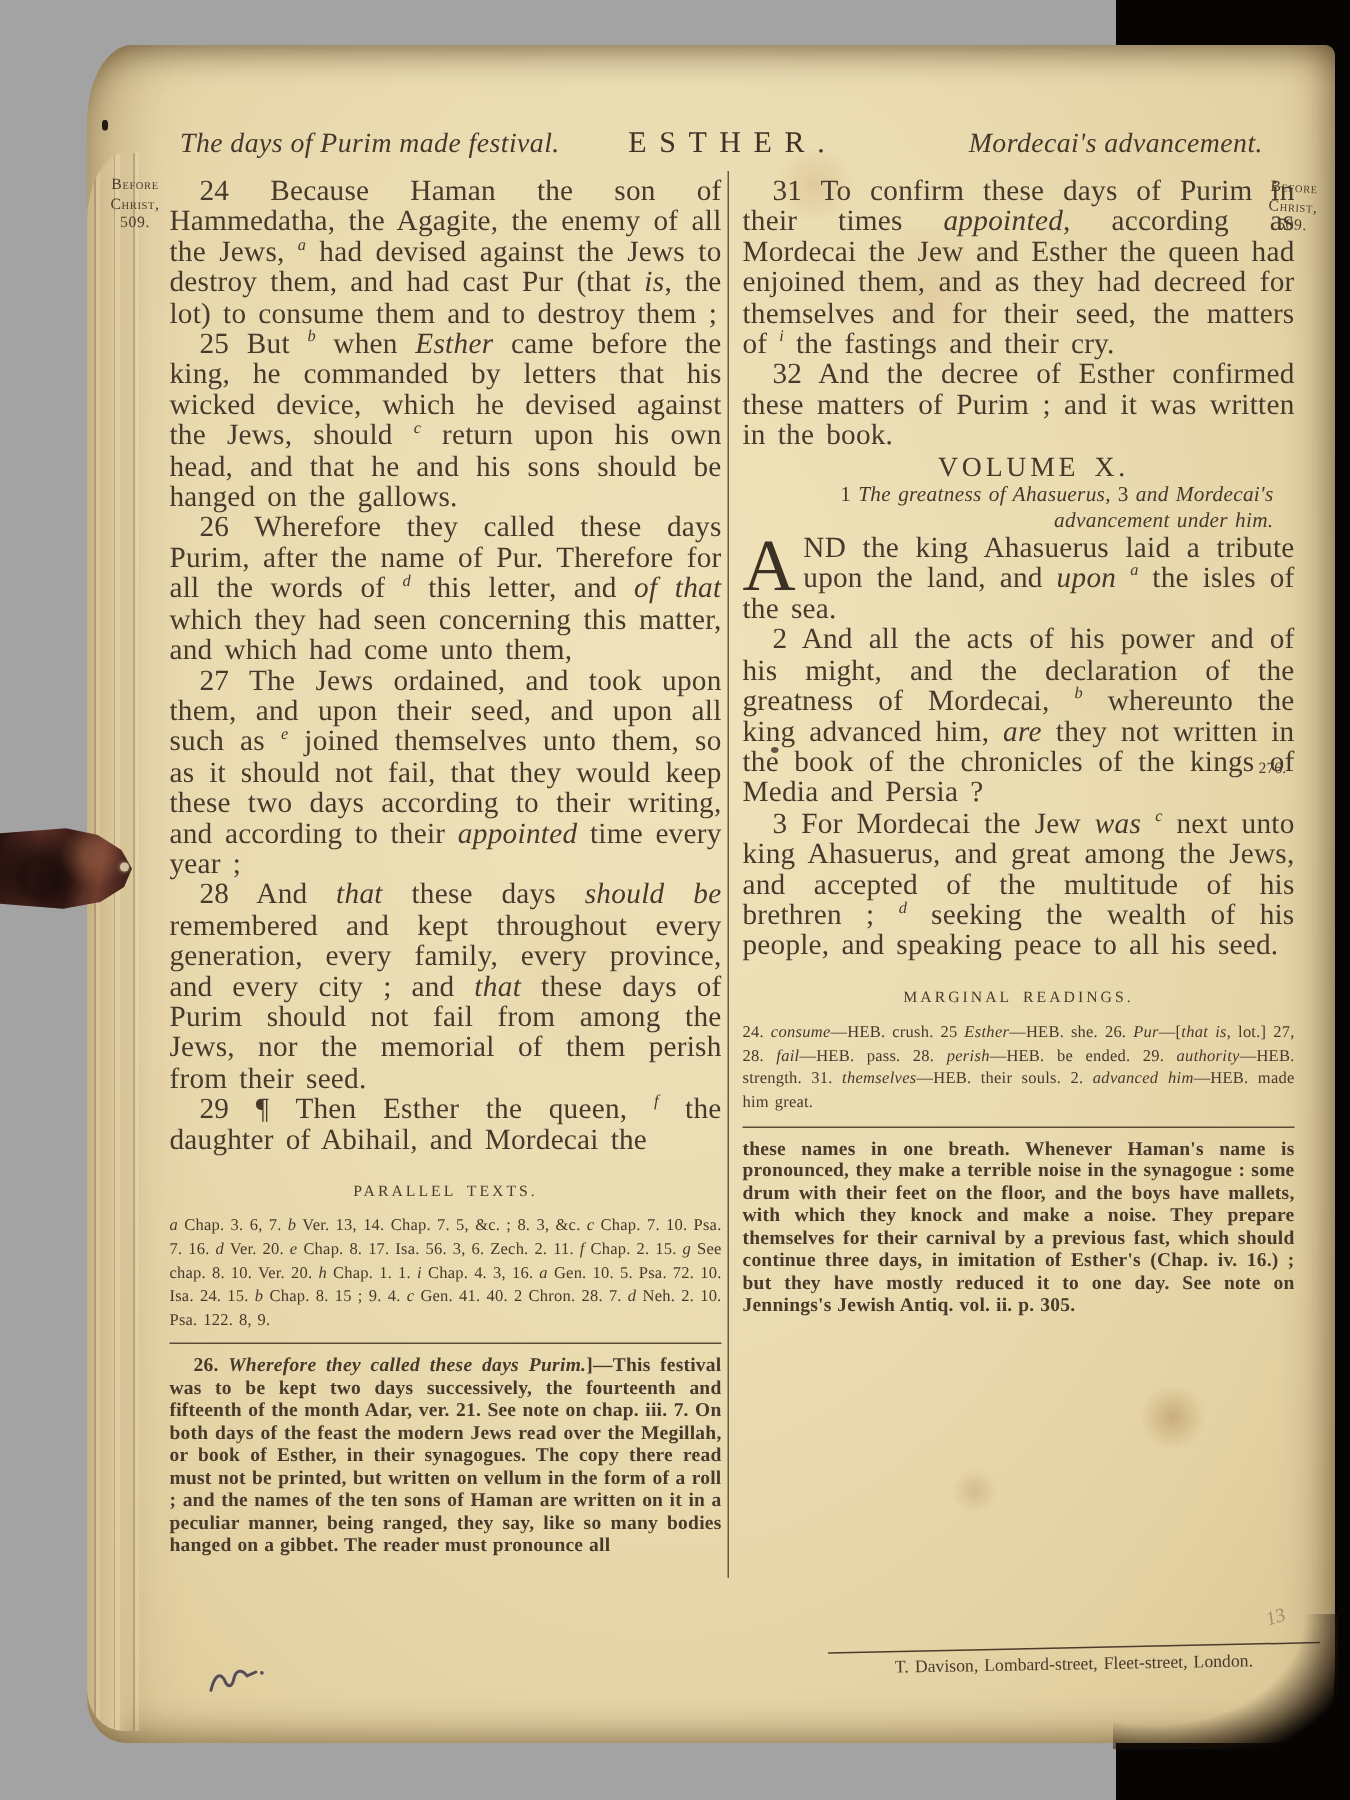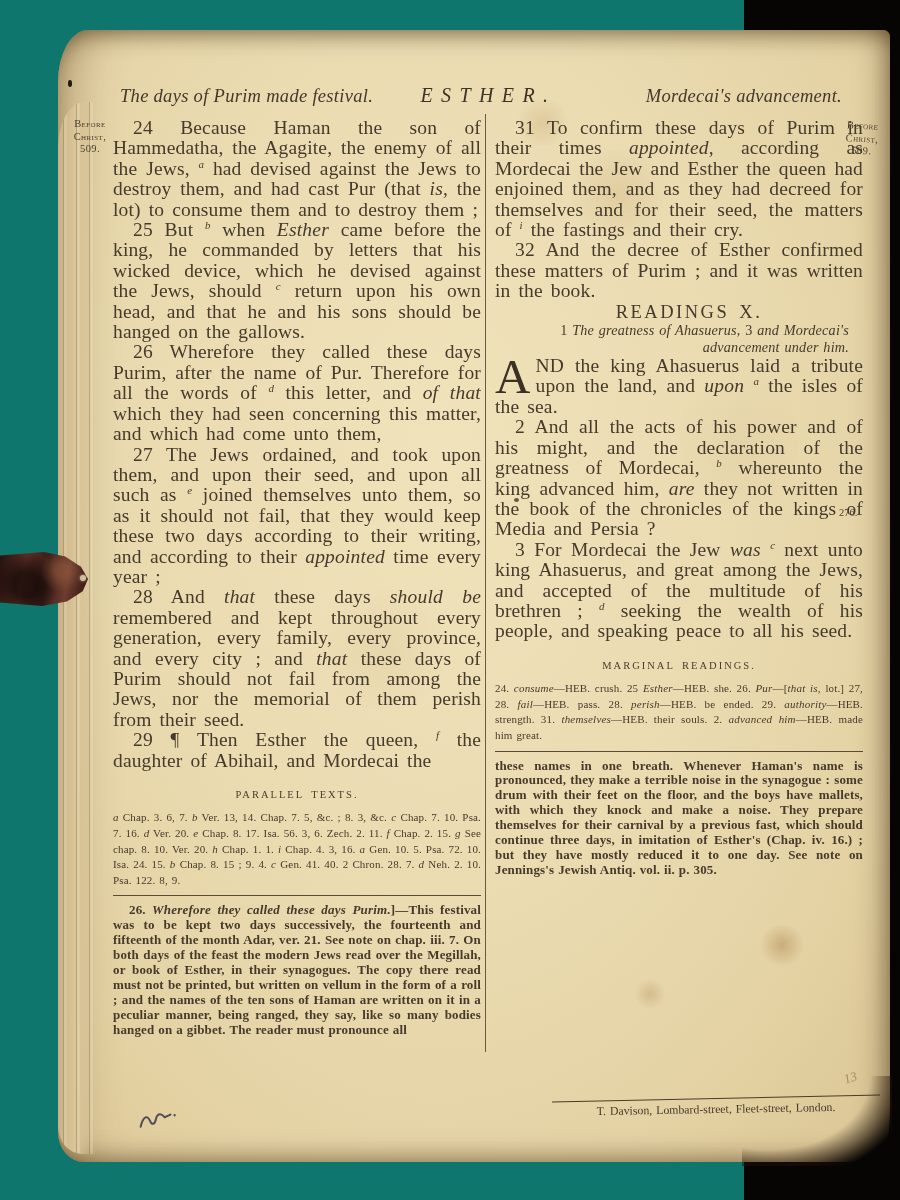--- a/index.html
+++ b/index.html
@@ -1,17 +1,17 @@
 <!DOCTYPE html>
 <html><head>
 <meta charset="utf-8">
 <style>
   html,body{margin:0;padding:0;background:#070503;width:900px;height:1200px;overflow:hidden;
     font-family:"Liberation Serif","DejaVu Serif",serif;}
-  .stage{position:relative;width:744px;height:1200px;background:#0f766e;}
+  .stage{position:relative;width:744px;height:1200px;background:#a3a3a3;}
 
   
   .page{position:absolute;left:58px;top:30px;width:832px;height:1132px;
     background:
       radial-gradient(ellipse at 46% 38%, #f0e2ba 0%, #eadbb1 45%, #e3d1a2 78%, #d9c493 100%);
     border-radius:30px 7px 10px 26px / 52px 7px 60px 30px;
     box-shadow:
       inset 0 16px 24px -14px rgba(55,35,12,.6),
       inset -20px 0 30px -16px rgba(70,45,18,.55),
       inset 0 -18px 26px -16px rgba(70,45,18,.5),
@@ -44,21 +44,21 @@
       linear-gradient(100deg,#23100d 0%, #5d2f26 28%, #3a1c16 52%, #6d3c2e 74%, #2b1310 100%);
     box-shadow:0 8px 10px rgba(0,0,0,.55);}
   .clasp-tip{position:absolute;left:80px;top:575px;width:6px;height:6px;border-radius:50%;
     background:#cfc0a0;z-index:6;box-shadow:0 0 3px rgba(255,240,200,.6);}
 
   
   .runhead-left,.runhead-right{position:absolute;top:56px;font-style:italic;font-size:18.5px;color:#45382b;letter-spacing:.3px;}
   .runhead-left{left:62px;}
   .runhead-right{right:48px;}
   .runhead-center{position:absolute;left:328px;top:54px;width:205px;text-align:center;
-    font-size:20px;letter-spacing:.42em;color:#3e3327;font-style:italic;}
+    font-size:20px;letter-spacing:.42em;color:#3e3327;}
 
   .bc-note{position:absolute;width:52px;text-align:center;font-variant:small-caps;
     font-size:10.5px;line-height:12.5px;color:#4a3c2d;letter-spacing:.4px;}
   .bc-left{left:6px;top:88px;}
   .bc-right{left:778px;top:90px;transform:rotate(3deg);}
   .pagenum-note{position:absolute;left:781px;top:477px;font-size:10.5px;color:#4a3c2d;}
 
   .col{position:absolute;top:88px;width:368px;text-align:justify;font-size:19.5px;line-height:20.4px;
     color:#453a2c;word-spacing:3px;letter-spacing:.15px;}
   .col-left{left:55px;}
@@ -139,21 +139,21 @@
       <div class="smallhead">PARALLEL TEXTS.</div>
       <div class="refs"><i>a</i> Chap. 3. 6, 7.  <i>b</i> Ver. 13, 14.  Chap. 7. 5, &amp;c. ; 8. 3, &amp;c.  <i>c</i> Chap. 7. 10.  Psa. 7. 16.  <i>d</i> Ver. 20.  <i>e</i> Chap. 8. 17.  Isa. 56. 3, 6.  Zech. 2. 11.  <i>f</i> Chap. 2. 15.  <i>g</i> See chap. 8. 10.  Ver. 20.  <i>h</i> Chap. 1. 1.  <i>i</i> Chap. 4. 3, 16.  <i>a</i> Gen. 10. 5.  Psa. 72. 10.  Isa. 24. 15.  <i>b</i> Chap. 8. 15 ; 9. 4.  <i>c</i> Gen. 41. 40.  2 Chron. 28. 7.  <i>d</i> Neh. 2. 10.  Psa. 122. 8, 9.</div>
       <hr class="rule">
       <div class="footnote fn-indent">26. <i>Wherefore they called these days Purim.</i>]—This festival was to be kept two days successively, the fourteenth and fifteenth of the month Adar, ver. 21.  See note on chap. iii. 7.  On both days of the feast the modern Jews read over the Megillah, or book of Esther, in their synagogues.  The copy there read must not be printed, but written on vellum in the form of a roll ; and the names of the ten sons of Haman are written on it in a peculiar manner, being ranged, they say, like so many bodies hanged on a gibbet.  The reader must pronounce all</div>
     </div>
 
     <div class="col col-right">
       <p class="verse">31 To confirm these days of Purim in their times <i>appointed</i>, according as Mordecai the Jew and Esther the queen had enjoined them, and as they had decreed for themselves and for their seed, the matters of <sup>i</sup> the fastings and their cry.</p>
       <p class="verse">32 And the decree of Esther confirmed these matters of Purim ; and it was written in the book.</p>
 
-      <p class="verse chap-head">READINGS X.</p>
+      <p class="verse chap-head">VOLUME X.</p>
       <p class="verse chap-sum">1 <i>The greatness of Ahasuerus,</i> 3 <i>and Mordecai's advancement under him.</i></p>
 
       <p class="verse noindent dropcap-p">
         <span class="dropcap">A</span><span>ND the king Ahasuerus laid a tribute upon the land, and <i>upon</i> <sup>a</sup> the isles of the sea.</span>
       </p>
       <p class="verse">2 And all the acts of his power and of his might, and the declaration of the greatness of Mordecai, <sup>b</sup> whereunto the king advanced him, <i>are</i> they not written in the book of the chronicles of the kings of Media and Persia ?</p>
       <p class="verse">3 For Mordecai the Jew <i>was</i> <sup>c</sup> next unto king Ahasuerus, and great among the Jews, and accepted of the multitude of his brethren ; <sup>d</sup> seeking the wealth of his people, and speaking peace to all his seed.</p>
 
       <div class="smallhead">MARGINAL READINGS.</div>
       <div class="refs">24. <i>consume</i>—HEB. crush.  25 <i>Esther</i>—HEB. she.  26. <i>Pur</i>—[<i>that is</i>, lot.]  27, 28. <i>fail</i>—HEB. pass.  28. <i>perish</i>—HEB. be ended.  29. <i>authority</i>—HEB. strength.  31. <i>themselves</i>—HEB. their souls.  2. <i>advanced him</i>—HEB. made him great.</div>

